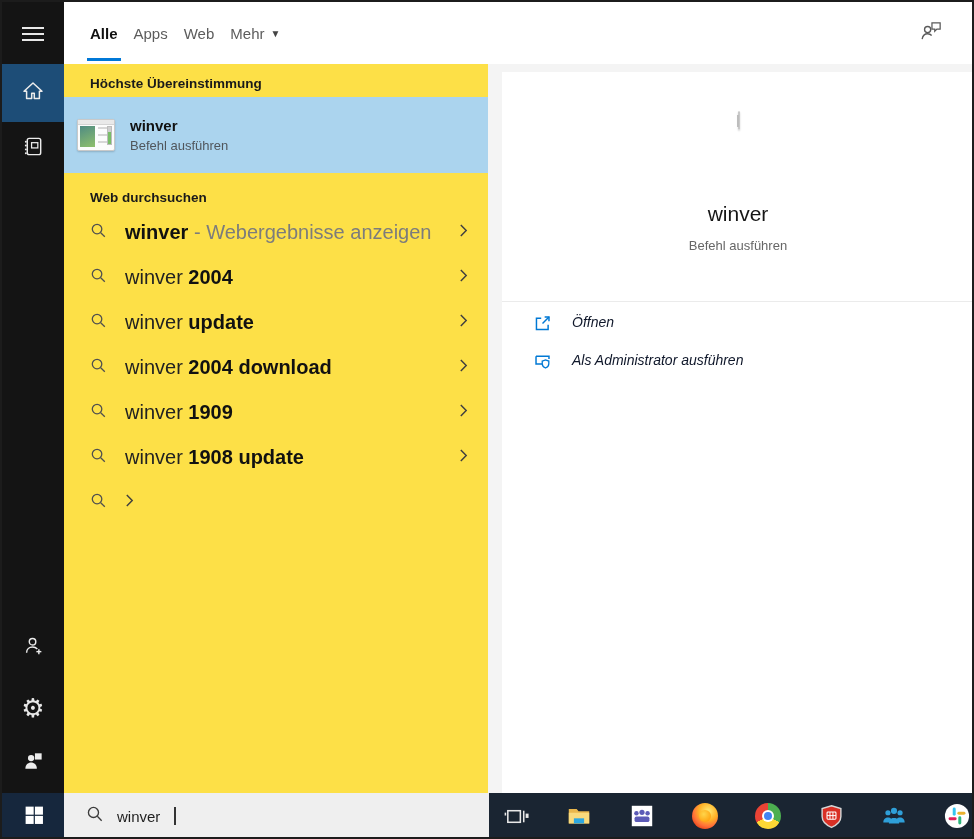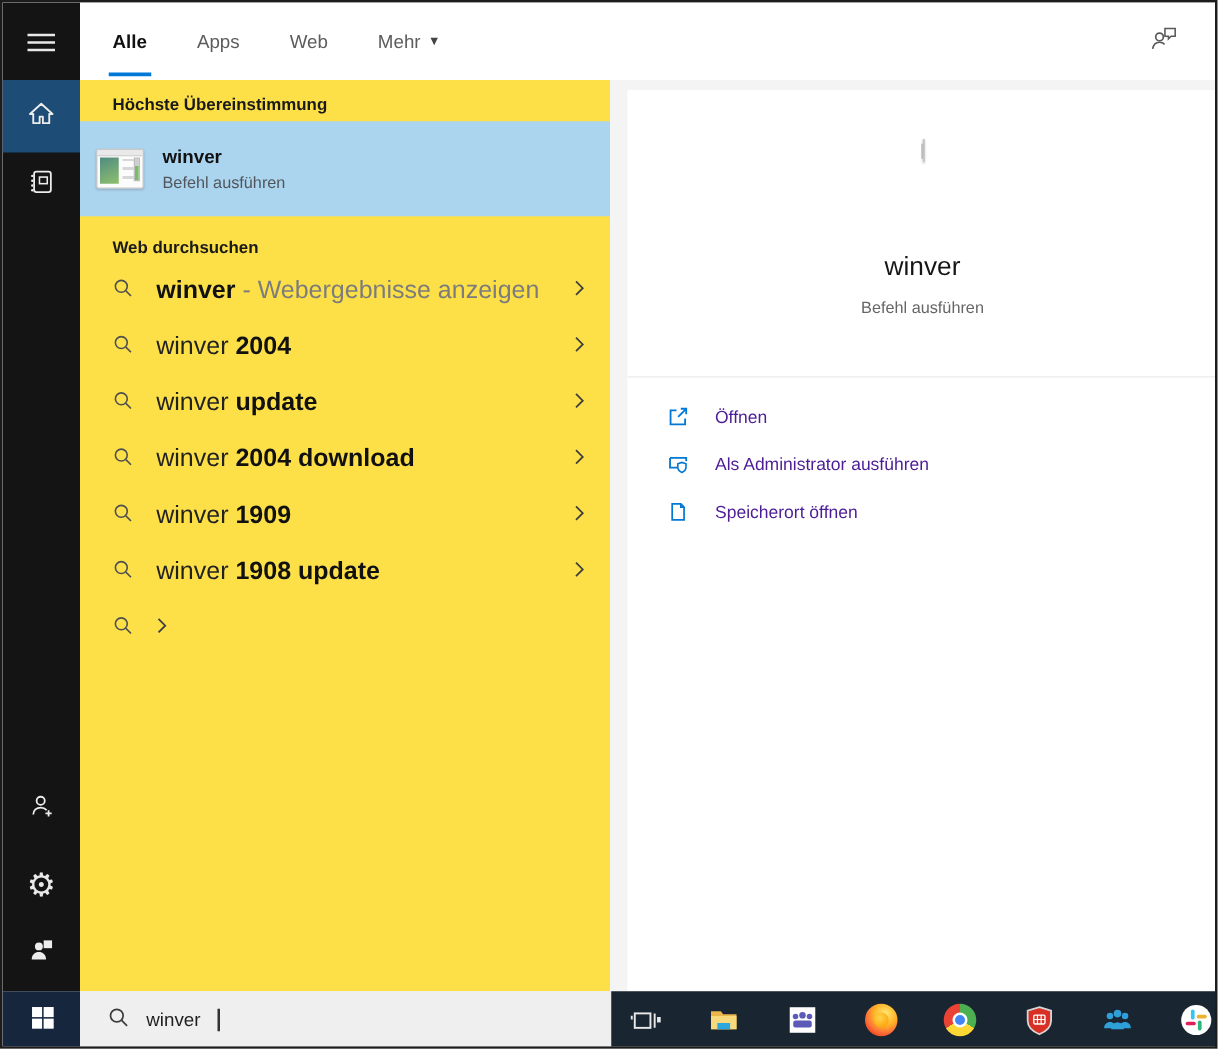--- a/index.html
+++ b/index.html
@@ -16,21 +16,21 @@
   .hamburger .bars{width:22px;}
   .hamburger .bars div{height:2px;background:#e8e8e8;margin:4px 0;}
   .rail-btn.home{top:62px;height:58px;background:var(--home-tile,#1d4d77);}
   .rail-btn.journal{top:122px;}
   .rail-btn.person-add{top:621px;}
   .rail-btn.gear{top:682px;font-size:26px;line-height:1;}
   .rail-btn.pictures{top:736px;}
   .start-tile{position:absolute;left:0;top:791px;width:62px;height:46px;background:var(--start-tile,#16273d);display:flex;align-items:center;justify-content:center;cursor:pointer;}
   
   .tabs-bar{position:absolute;left:62px;top:0;right:0;height:62px;background:#fff;}
-  .tabs{display:flex;height:100%;align-items:stretch;padding-left:26px;gap:40px;}
+  .tabs{display:flex;height:100%;align-items:stretch;padding-left:26px;gap:16px;}
   .tab{position:relative;display:flex;align-items:center;font-size:15px;color:#5c5c5c;cursor:pointer;gap:6px;}
   .tab .bar{display:none;position:absolute;bottom:3px;left:-3px;right:-3px;height:3px;background:var(--accent,#0078d7);}
   .tab.active{color:#111;font-weight:700;}
   .tab.active .bar{display:block;}
   .tab .caret{font-size:10px;color:#444;}
   .feedback{position:absolute;right:28px;top:16px;cursor:pointer;}
   
   .left-panel{position:absolute;left:62px;top:62px;width:424px;height:729px;background:#fde047;}
   .section-header{position:absolute;left:26px;font-size:13.5px;font-weight:700;color:#1a1a1a;}
   .bm-header{top:12px;}
@@ -43,21 +43,21 @@
   .srow .texts{flex:1;font-size:20px;color:#222;white-space:pre;overflow:hidden;}
   .srow .boldpart{font-weight:700;color:#111;}
   .srow .graypart{color:#7c7c7c;}
   
   .right-panel{position:absolute;left:500px;top:70px;width:472px;height:721px;background:#fff;}
   .rp-icon{position:absolute;top:40px;left:50%;transform:translateX(-50%);}
   .rp-title{position:absolute;top:130px;left:0;right:0;text-align:center;font-size:21px;color:#161616;}
   .rp-sub{position:absolute;top:166px;left:0;right:0;text-align:center;font-size:13px;color:#666;}
   .rp-divider{position:absolute;top:229px;left:0;right:0;border-top:1px solid #ebebeb;}
   .actions{position:absolute;top:242px;left:0;right:0;}
-  .arow{height:38px;display:flex;align-items:center;padding-left:30px;gap:20px;font-size:14px;color:#4c1d95;cursor:pointer;}
+  .arow{height:38px;display:flex;padding-left:30px;gap:20px;font-size:14px;color:#0f172a;cursor:pointer;font-style:italic;}
   .arow .aicon{width:20px;display:flex;justify-content:center;}
   
   .winicon{position:relative;background:#fcfcfc;border:1px solid #c9c9c9;border-radius:2px;box-shadow:0 1px 2px rgba(0,0,0,.18);}
   .winicon .tb{position:absolute;top:0;left:0;right:0;height:13%;background:#e9e9e9;border-bottom:1px solid #d4d4d4;}
   .winicon .green{position:absolute;left:6%;top:20%;width:42%;height:70%;background:linear-gradient(155deg,#4f8b83,#8fc06c);}
   .winicon .lines{position:absolute;left:55%;top:23%;width:26%;height:64%;background:repeating-linear-gradient(#d7d7d7 0 2px,transparent 2px 7px);}
   .winicon .vbar{position:absolute;right:5%;top:20%;width:8%;height:58%;background:linear-gradient(#cfcfcf 0 32%,#79bd68 32%);border:1px solid #bdbdbd;}
   .winicon.large{width:78px;height:64px;}
   .winicon.small{width:36px;height:30px;}
   
@@ -304,29 +304,20 @@
   </div>
         <div class="arow">
     <span class="aicon">
             <svg viewBox="0 0 22 22" width="19" height="19">
               <path d="M3.5 5 h15 v3 M3.5 5 v9 h7" fill="none" stroke="#0078d4" stroke-width="1.7"></path>
               <path d="M15 10.5 l3.8-1.3 3.8 1.3 v3 c0 2.6-1.9 4.2-3.8 5-1.9-.8-3.8-2.4-3.8-5 Z" transform="translate(-4.3,0)" fill="none" stroke="#0078d4" stroke-width="1.5"></path>
             </svg>
           </span>
     <span>Als Administrator ausführen</span>
   </div>
-        <div class="arow">
-    <span class="aicon">
-            <svg viewBox="0 0 22 22" width="19" height="19">
-              <path d="M5.5 3.5 h8 l3 3 v12 h-11 Z" fill="none" stroke="#0078d4" stroke-width="1.6"></path>
-              <path d="M13.5 3.5 v3 h3" fill="none" stroke="#0078d4" stroke-width="1.6"></path>
-            </svg>
-          </span>
-    <span>Speicherort öffnen</span>
-  </div>
       </div>
   </section>
 
   <div class="search-bar">
     <span>
       <svg viewBox="0 0 20 20" width="18" height="18">
           <circle cx="8.3" cy="8.3" r="5.6" fill="none" stroke="#3c3c3c" stroke-width="1.5"></circle>
           <line x1="12.6" y1="12.6" x2="17.4" y2="17.4" stroke="#3c3c3c" stroke-width="1.5"></line>
         </svg>
     </span>

